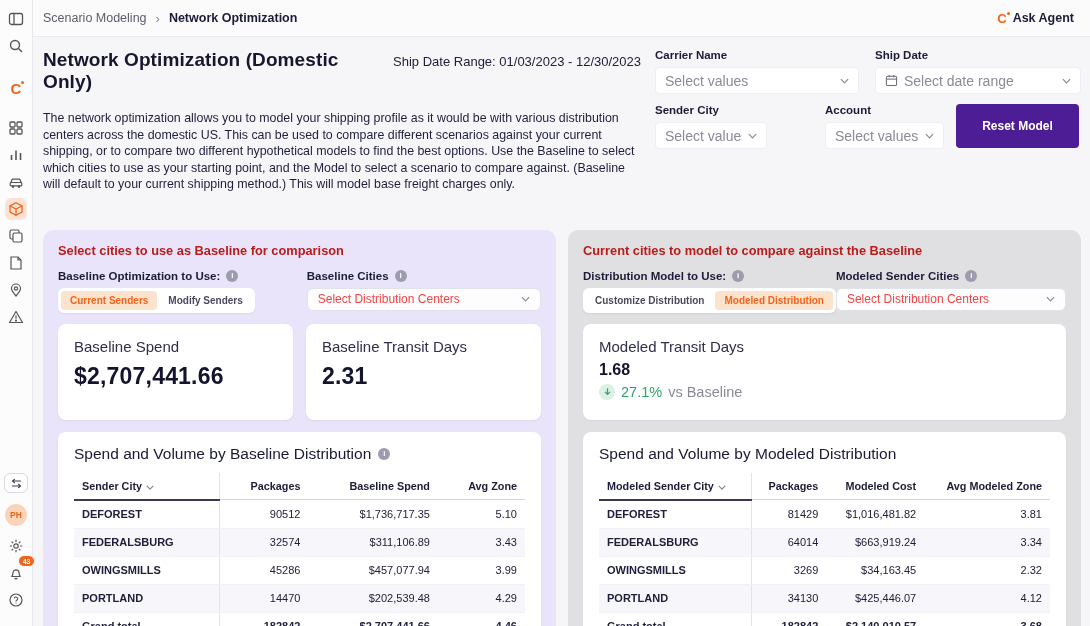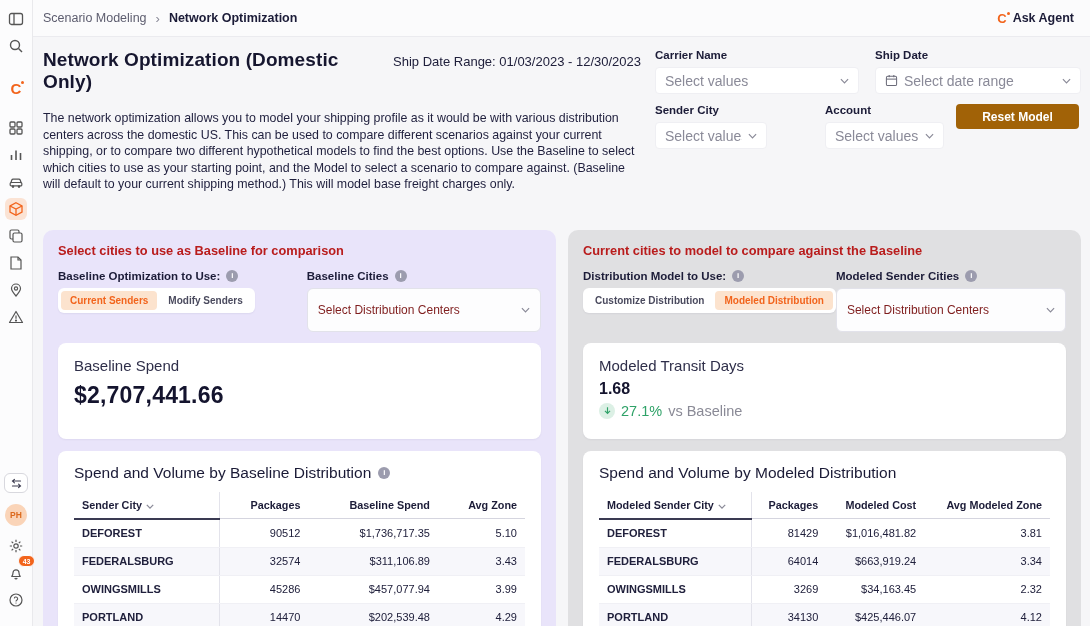--- a/index.html
+++ b/index.html
@@ -46,37 +46,37 @@
   .filter-row{display:flex;align-items:flex-start;margin-bottom:10px;}
   .f-field{display:flex;flex-direction:column;}
   .f-field label{font-size:11.5px;font-weight:bold;color:#1C1C38;margin-bottom:6px;}
   .select{height:27px;background:#fff;border:1px solid #EFEFF3;border-radius:4px;display:flex;align-items:center;gap:6px;padding:0 9px;font-size:14px;color:#8A8A98;cursor:pointer;}
   .select .ph{flex:1;white-space:nowrap;overflow:hidden;}
   .select svg.chev{width:9px;height:6px;flex:none;}
   .w-carrier{width:204px;margin-right:16px;}
   .w-ship{width:206px;}
   .w-sender{width:112px;margin-right:58px;}
   .w-account{width:119px;margin-right:12px;}
-  .reset-btn{height:25px;width:123px;background:#a16207;color:#fff;font-size:12px;font-weight:bold;border:none;border-radius:4px;cursor:pointer;font-family:inherit;}
+  .reset-btn{height:44px;width:123px;background:#4c1d95;color:#fff;font-size:12px;font-weight:bold;border:none;border-radius:4px;cursor:pointer;font-family:inherit;}
 
   
   .panels{display:flex;gap:12px;flex:1;min-height:0;}
   .panel{flex:1;min-width:0;border-radius:10px 10px 0 0;padding:0 15px;display:flex;flex-direction:column;overflow:hidden;}
   .panel.baseline{background:#E9E4FA;}
   .panel.model{background:#E0E0E2;}
   .panel-title{text-align:left;font-size:12.8px;font-weight:bold;color:#b91c1c;padding:13px 0 12px;flex:none;}
 
   .panel-controls{display:flex;justify-content:space-between;margin-bottom:11px;flex:none;}
   .ctrl-label{display:flex;align-items:center;gap:6px;font-size:11.5px;font-weight:bold;margin-bottom:6px;color:#1C1C38;}
   .info{width:12px;height:12px;border-radius:50%;background:#9C9CAE;color:#fff;font-size:8px;font-weight:bold;display:inline-flex;align-items:center;justify-content:center;font-style:normal;cursor:pointer;flex:none;}
   .toggle{display:inline-flex;background:#fff;border-radius:6px;padding:3px;gap:2px;box-shadow:0 1px 2px rgba(20,20,60,0.06);}
   .seg{font-size:10px;font-weight:bold;padding:4px 9px;border-radius:4px;color:#4A4A5E;cursor:pointer;white-space:nowrap;}
   .seg.active{background:#FCE3CE;color:#F2641C;}
   .ctrl-right{width:48.5%;}
-  .ctrl-select{height:44px;background:#FDFDFE;border:1px solid #E2E2EA;border-radius:6px;display:flex;align-items:center;padding:0 10px;font-size:12px;color:#7f1d1d;cursor:pointer;}
+  .ctrl-select{height:23px;background:#FDFDFE;border:1px solid #E2E2EA;border-radius:6px;display:flex;align-items:center;padding:0 10px;font-size:12px;color:#ef4444;cursor:pointer;}
   .ctrl-select .ph{flex:1;}
 
   .cards{display:flex;gap:13px;margin-bottom:12px;flex:none;}
   .metric-card{flex:1;background:#fff;border-radius:8px;padding:14px 16px;min-height:96px;box-shadow:0 1px 2px rgba(20,20,60,0.05);}
   .metric-label{font-size:15px;color:#2F2F4A;}
   .metric-value-big{font-size:23px;font-weight:800;color:#14142E;margin-top:8px;letter-spacing:0.2px;}
   .metric-value-md{font-size:16px;font-weight:bold;color:#14142E;margin-top:6px;}
   .metric-sub{font-size:14.5px;margin-top:5px;display:flex;align-items:center;gap:6px;}
   .green{color:#2FA268;}
   .gray{color:#8A8A96;}
@@ -306,20 +306,24 @@
                   </svg>
               </div>
             </div>
           </div>
 
           <div class="cards">
             <div class="metric-card">
               <div class="metric-label">Baseline Spend</div>
               <div class="metric-value-big">$2,707,441.66</div>
             </div>
+            <div class="metric-card">
+              <div class="metric-label">Baseline Transit Days</div>
+              <div class="metric-value-big">2.31</div>
+            </div>
           </div>
 
           <div class="table-card">
             <div class="table-title">
               <span>Spend and Volume by Baseline Distribution</span>
               <span class="info">i</span>
             </div>
             <table>
               <thead>
                 <tr>

